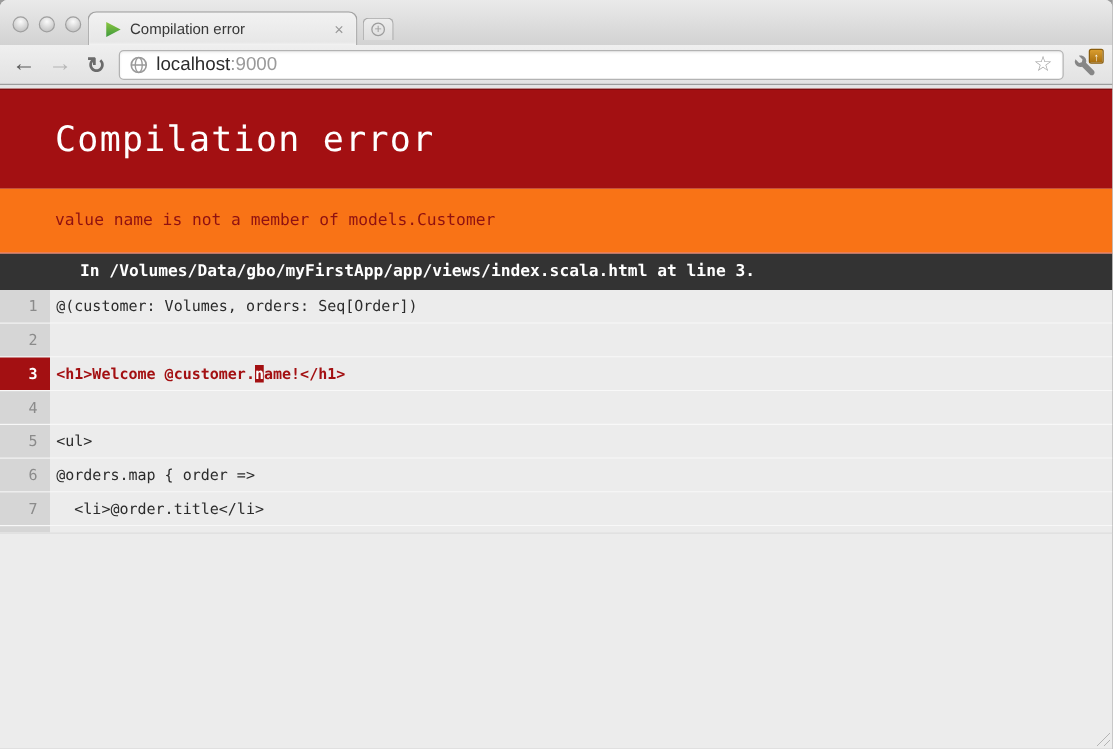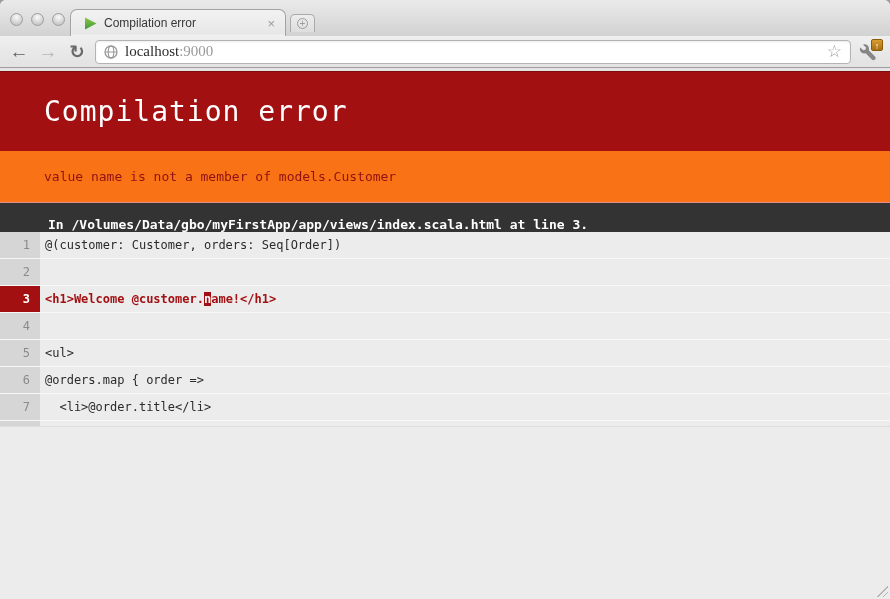--- a/index.html
+++ b/index.html
@@ -39,21 +39,21 @@
     background: linear-gradient(#efefef, #e2e2e2); border-bottom: 1px solid #9d9d9d;
     padding: 0 8px; gap: 7px; }
   .nav-button { font-size: 19px; line-height: 22px; width: 22px; text-align: center; font-weight: bold; }
   .back-button { color: #5b5b5b; }
   .forward-button { color: #b6b6b6; }
   .reload-button { color: #6b6b6b; font-size: 18px; }
   .omnibox { flex: 1; height: 24px; background: #ffffff; border: 1px solid #b3b3b3;
     border-radius: 4px; display: flex; align-items: center; padding: 0 8px; gap: 7px;
     box-shadow: inset 0 1px 2px rgba(0,0,0,.08); }
   .globe-icon { flex: 0 0 14px; }
-  .url-text { font-size: 15px; flex: 1; white-space: nowrap; font-family: Liberation Serif, serif; }
+  .url-text { font-size: 15px; flex: 1; white-space: nowrap; }
   .url-host { color: #2c2c2c; }
   .url-port { color: #9a9a9a; }
   .star-button { color: #9d9d9d; font-size: 17px; line-height: 17px; }
   .wrench-button { position: relative; width: 24px; height: 22px; flex: 0 0 24px; }
   .wrench-button svg { position: absolute; left: 0; bottom: 1px; transform: scaleX(-1); }
   .update-badge { position: absolute; right: -1px; top: -2px; width: 12px; height: 12px;
     border-radius: 2px; background: linear-gradient(#d99d2f, #a86e0e);
     color: #ffffff; font-size: 9px; font-weight: bold; line-height: 12px; text-align: center;
     border: 1px solid #8a5c0a; }
 
@@ -61,21 +61,21 @@
   .page { flex: 1; display: flex; flex-direction: column; background: #ececec;
     font-family: "DejaVu Sans Mono", monospace; }
   .page-top-strip { height: 3px; flex: 0 0 3px; background: #e4e4e4; }
   .error-header { height: 80px; flex: 0 0 80px; background: #a31012;
     border-top: 1px solid #7e0c0e; display: flex; align-items: center; padding-left: 44px; }
   .error-title { color: #ffffff; font-size: 28px; letter-spacing: 1px; }
   .error-banner { height: 52px; flex: 0 0 52px; background: #f97316;
     border-bottom: 1px solid #e28e8e; display: flex; align-items: center; padding-left: 44px; }
   .error-message { color: #8f1111; font-size: 13px; }
   .source-bar { height: 29px; flex: 0 0 29px; background: #333333;
-    display: flex; align-items: flex-end; padding-left: 48px; }
+    display: flex; align-items: center; padding-left: 64px; }
   .source-location { color: #ffffff; font-size: 13px; font-weight: bold; }
 
   .code-listing { flex: 0 0 auto; }
   .code-row { display: flex; height: 27px; border-bottom: 1px solid #f8f8f8; background: #ececec; }
   .gutter { flex: 0 0 40px; background: #d6d6d6; color: #8b8b8b; font-size: 12px;
     line-height: 26px; text-align: right; padding-right: 10px; }
   .code-text { flex: 1; font-size: 12px; line-height: 26px; padding-left: 5px;
     color: #2b2b2b; white-space: pre; }
   .code-row.error-line .gutter { background: #a31012; color: #ffffff; font-weight: bold; }
   .code-row.error-line .code-text { color: #a31012; font-weight: bold; }
@@ -150,21 +150,21 @@
       <span class="error-message">value name is not a member of models.Customer</span>
     </div>
 
     <div class="source-bar">
       <span class="source-location">In /Volumes/Data/gbo/myFirstApp/app/views/index.scala.html at line 3.</span>
     </div>
 
     <div class="code-listing">
       <div class="code-row">
         <span class="gutter">1</span>
-        <span class="code-text">@(customer: Customer, orders: Seq[Order])</span>
+        <span class="code-text">@(customer: Volumes, orders: Seq[Order])</span>
       </div>
       <div class="code-row">
         <span class="gutter">2</span>
         <span class="code-text"></span>
       </div>
       <div class="code-row error-line">
         <span class="gutter">3</span>
         <span class="code-text"><span>&lt;h1&gt;Welcome @customer.</span><span class="marker">n</span><span>ame!&lt;/h1&gt;</span></span>
       </div>
       <div class="code-row">

